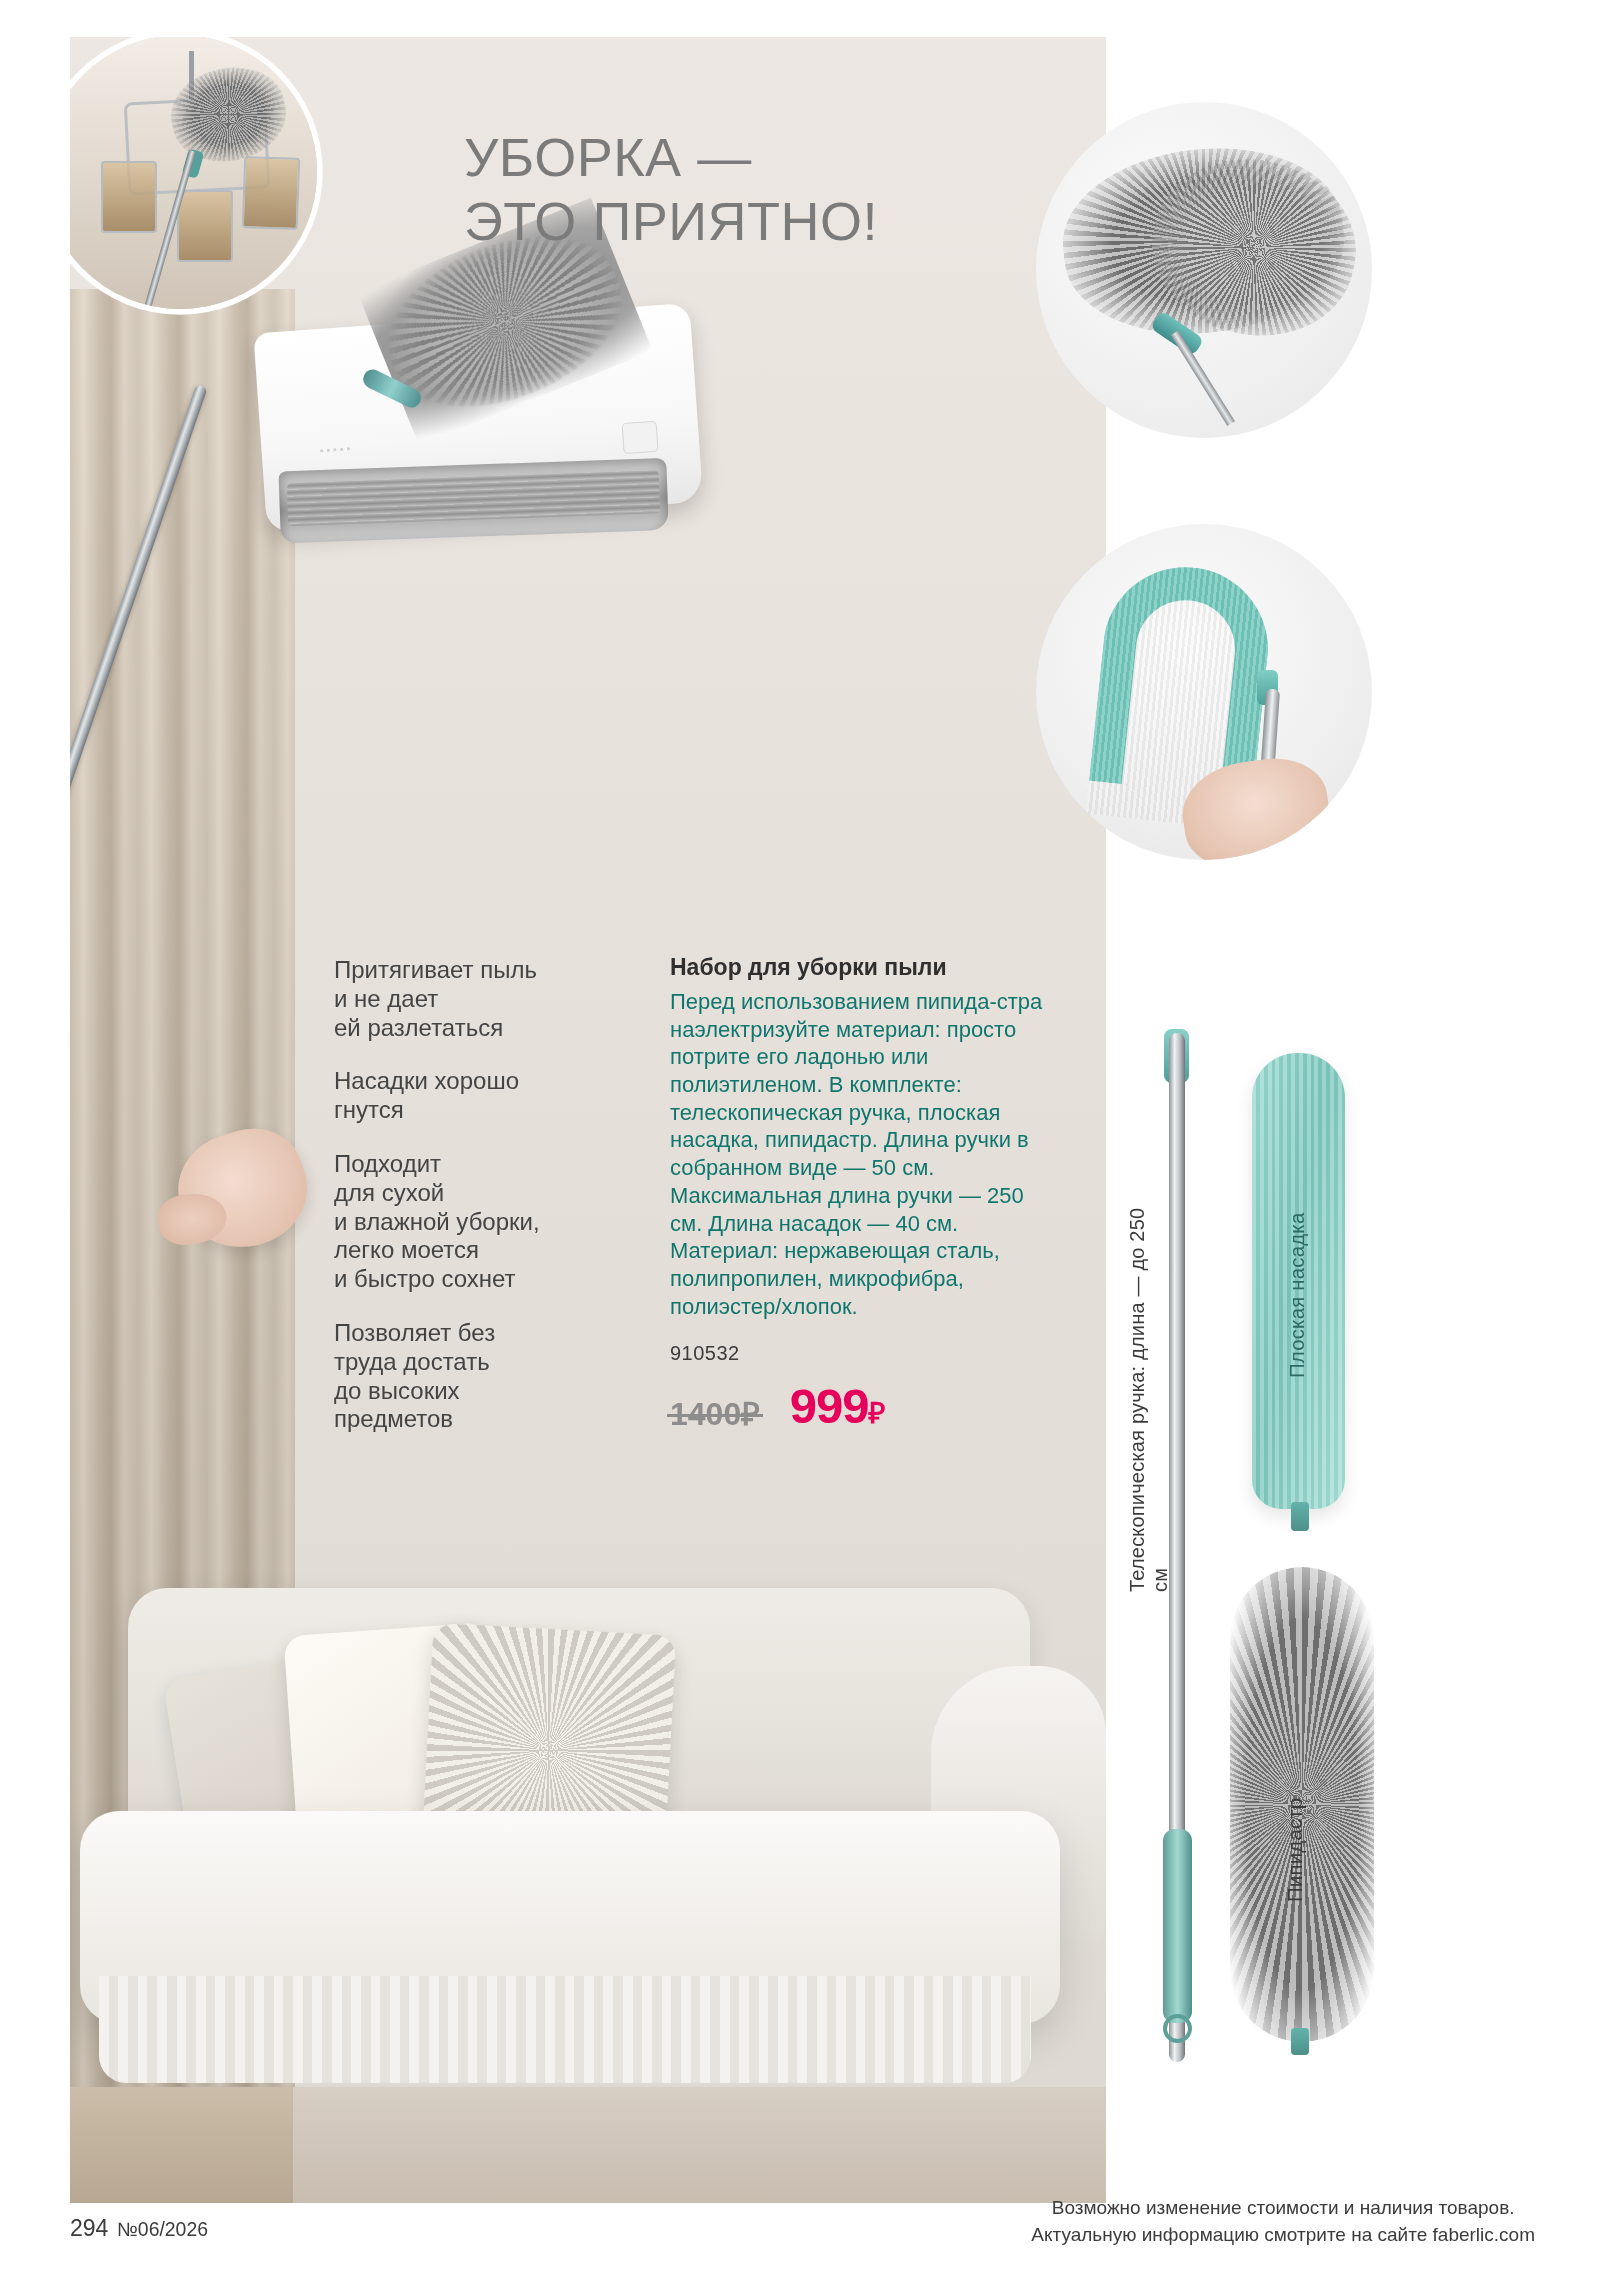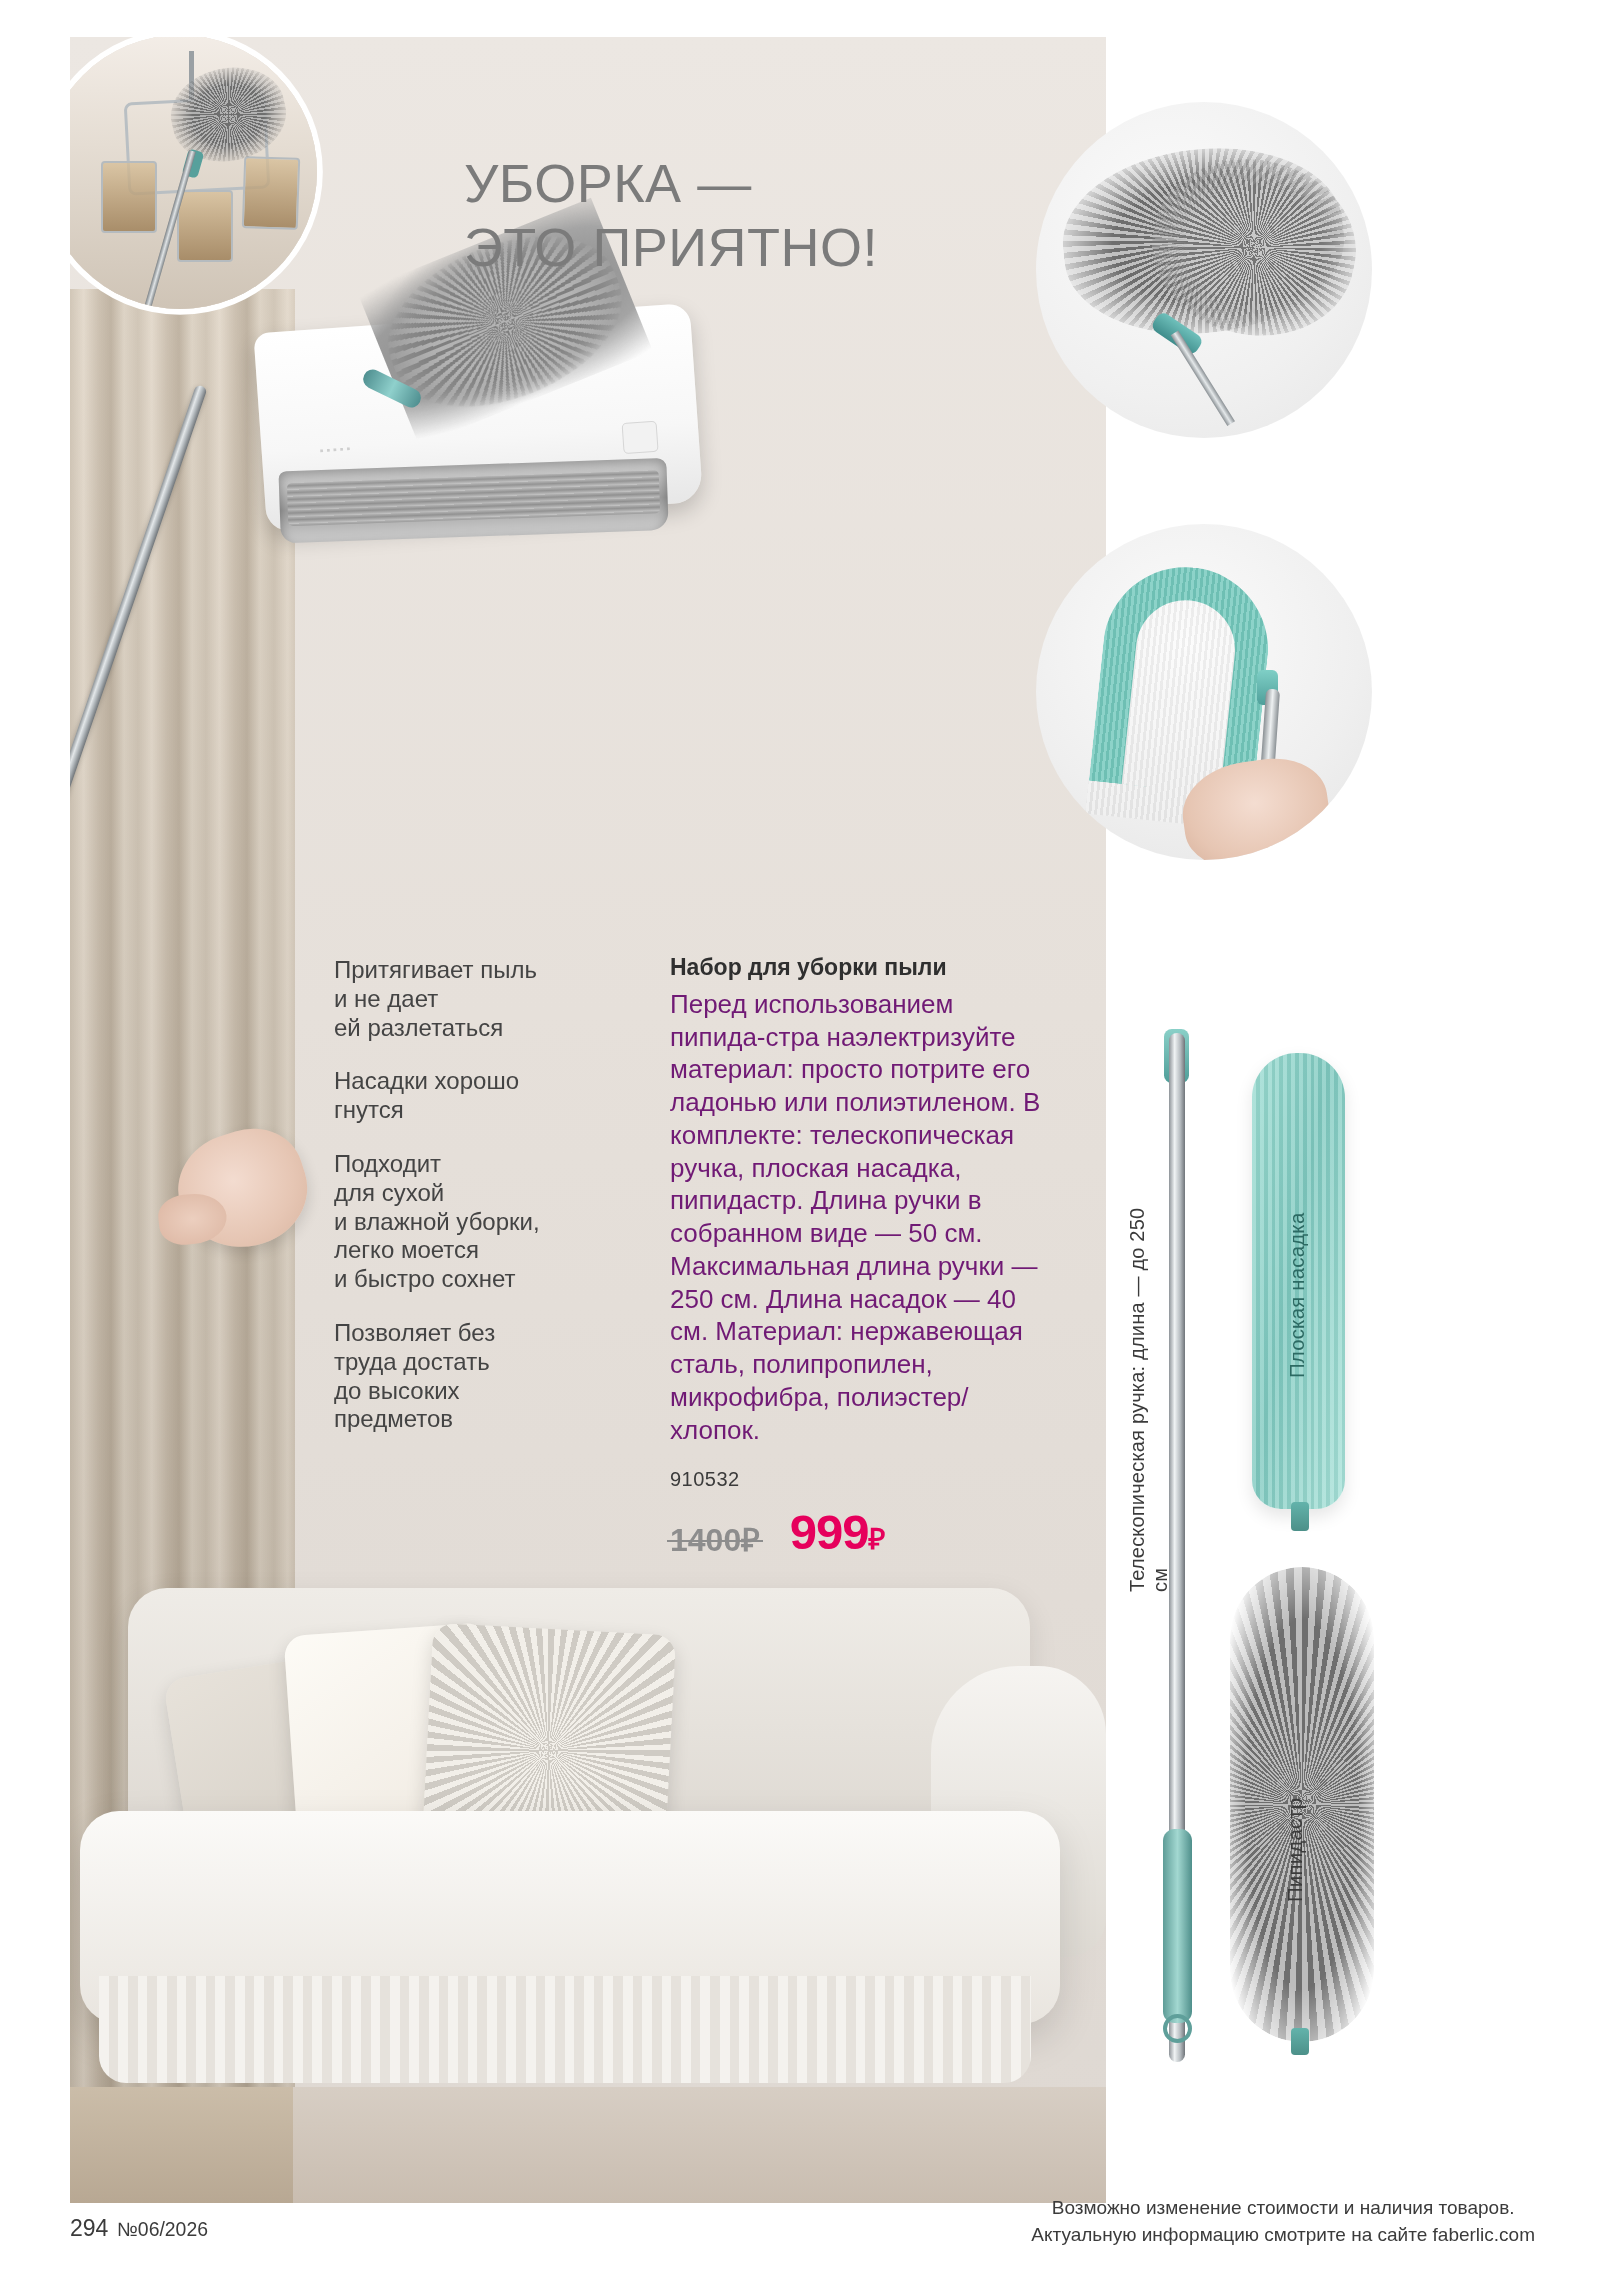--- a/index.html
+++ b/index.html
@@ -332,21 +332,21 @@
     width: 15.5px; height: 27px;
     background: #57a09c;
     border-radius: 4.9px;
     transform: rotate(16deg);
   }
 
   
   .headline {
     position: absolute;
     left: 464px;
-    top: 152px;
+    top: 126px;
     font-size: 54px;
     line-height: 1.18;
     font-weight: 400;
     color: #7b7b7b;
     letter-spacing: 0.5px;
     white-space: pre-line;
   }
 
   
   .features {
@@ -370,23 +370,23 @@
     top: 954px;
     width: 378px;
   }
   .desc-title {
     font-size: 23px;
     font-weight: 700;
     color: #2f2f2f;
     margin-bottom: 6.8px;
   }
   .desc-body {
-    font-size: 26px;
+    font-size: 22px;
     line-height: 1.26;
-    color: #701a75;
+    color: #0f766e;
   }
   .desc-code {
     margin-top: 21.3px;
     font-size: 20px;
     color: #3b3b3b;
     letter-spacing: 0.5px;
   }
   .price-row {
     margin-top: 13.6px;
     display: flex;

